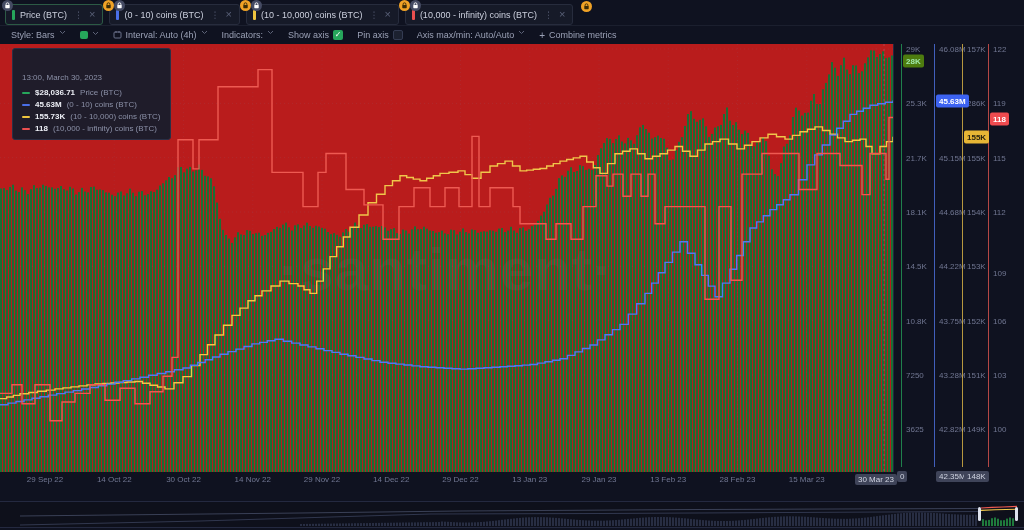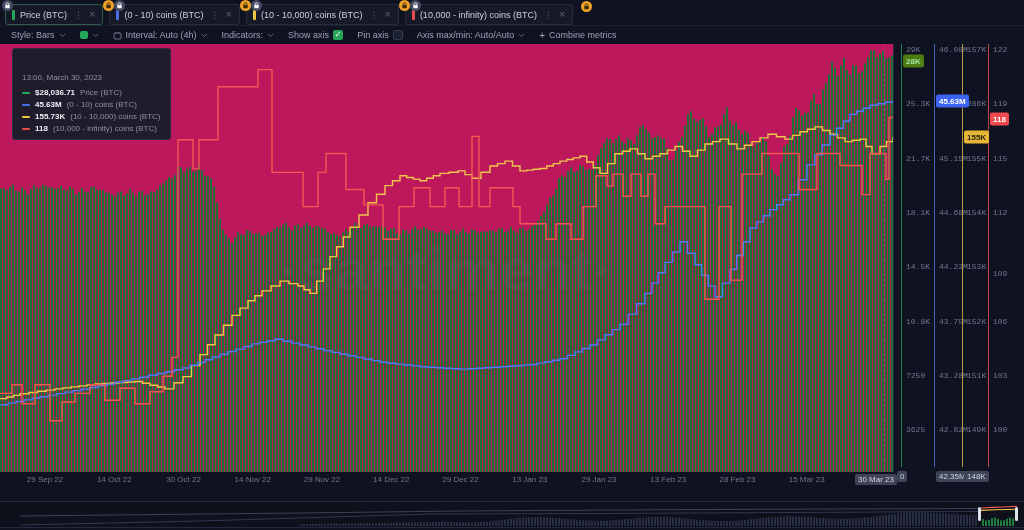--- a/index.html
+++ b/index.html
@@ -32,41 +32,41 @@
   .lock.dark1{left:-4px;top:-5px;}
   .lock.dark2{left:4px;top:-5px;}
   .lock.prem{background:#f0a226;left:-7px;top:-5px;}
   .lock.trail{position:static;align-self:flex-start;margin:-3px 0 0 2px;}
   
   #toolbar{
     position:absolute;left:0;top:27px;width:1024px;height:16px;
     display:flex;align-items:center;gap:14px;padding-left:11px;box-sizing:border-box;
     font-size:9px;color:#9ba1b6;z-index:6;
   }
-  .tb-item{display:flex;align-items:center;gap:4px;white-space:nowrap;}
+  .tb-item{display:flex;align-items:flex-start;gap:4px;white-space:nowrap;}
   .swatch{width:8px;height:8px;border-radius:2px;background:#26a65b;}
   .cb{width:10px;height:10px;border-radius:2px;box-sizing:border-box;}
   .cb.on{background:#26a65b;color:#fff;font-size:8px;line-height:10px;text-align:center;}
   .cb.off{background:#1c2130;border:1px solid #343b52;}
   .plus{color:#9ba1b6;font-size:10px;}
   
   #plot{
     position:absolute;left:0;top:44px;width:893px;height:428px;
-    background:#be185d;z-index:1;
+    background:#b91c1c;z-index:1;
   }
   #watermark{
     position:absolute;left:50%;top:225px;transform:translate(-50%,-50%);
     font-size:60px;font-weight:bold;letter-spacing:1px;
     color:rgba(195,205,235,0.055);white-space:nowrap;pointer-events:none;z-index:2;
   }
   #plot-edge{position:absolute;left:893px;top:44px;width:1px;height:428px;background:#232840;}
   
   .axis-line{position:absolute;top:44px;height:423px;width:1px;opacity:.75;}
   .tick{
-    position:absolute;transform:translateY(-50%);font-size:8px;color:#707691;white-space:nowrap;font-family:Liberation Mono, monospace;
+    position:absolute;transform:translateY(-50%);font-size:8px;color:#707691;white-space:nowrap;
   }
   .ax-badge{
     position:absolute;transform:translateY(-50%);font-size:8px;font-weight:bold;
     padding:2px 3px;border-radius:2px;white-space:nowrap;z-index:4;
   }
   .badge-dark{
     position:absolute;font-size:8px;padding:1px 3px;border-radius:2px;
     background:#3f4459;color:#cfd3e0;white-space:nowrap;z-index:4;
   }
   .xlabel{

